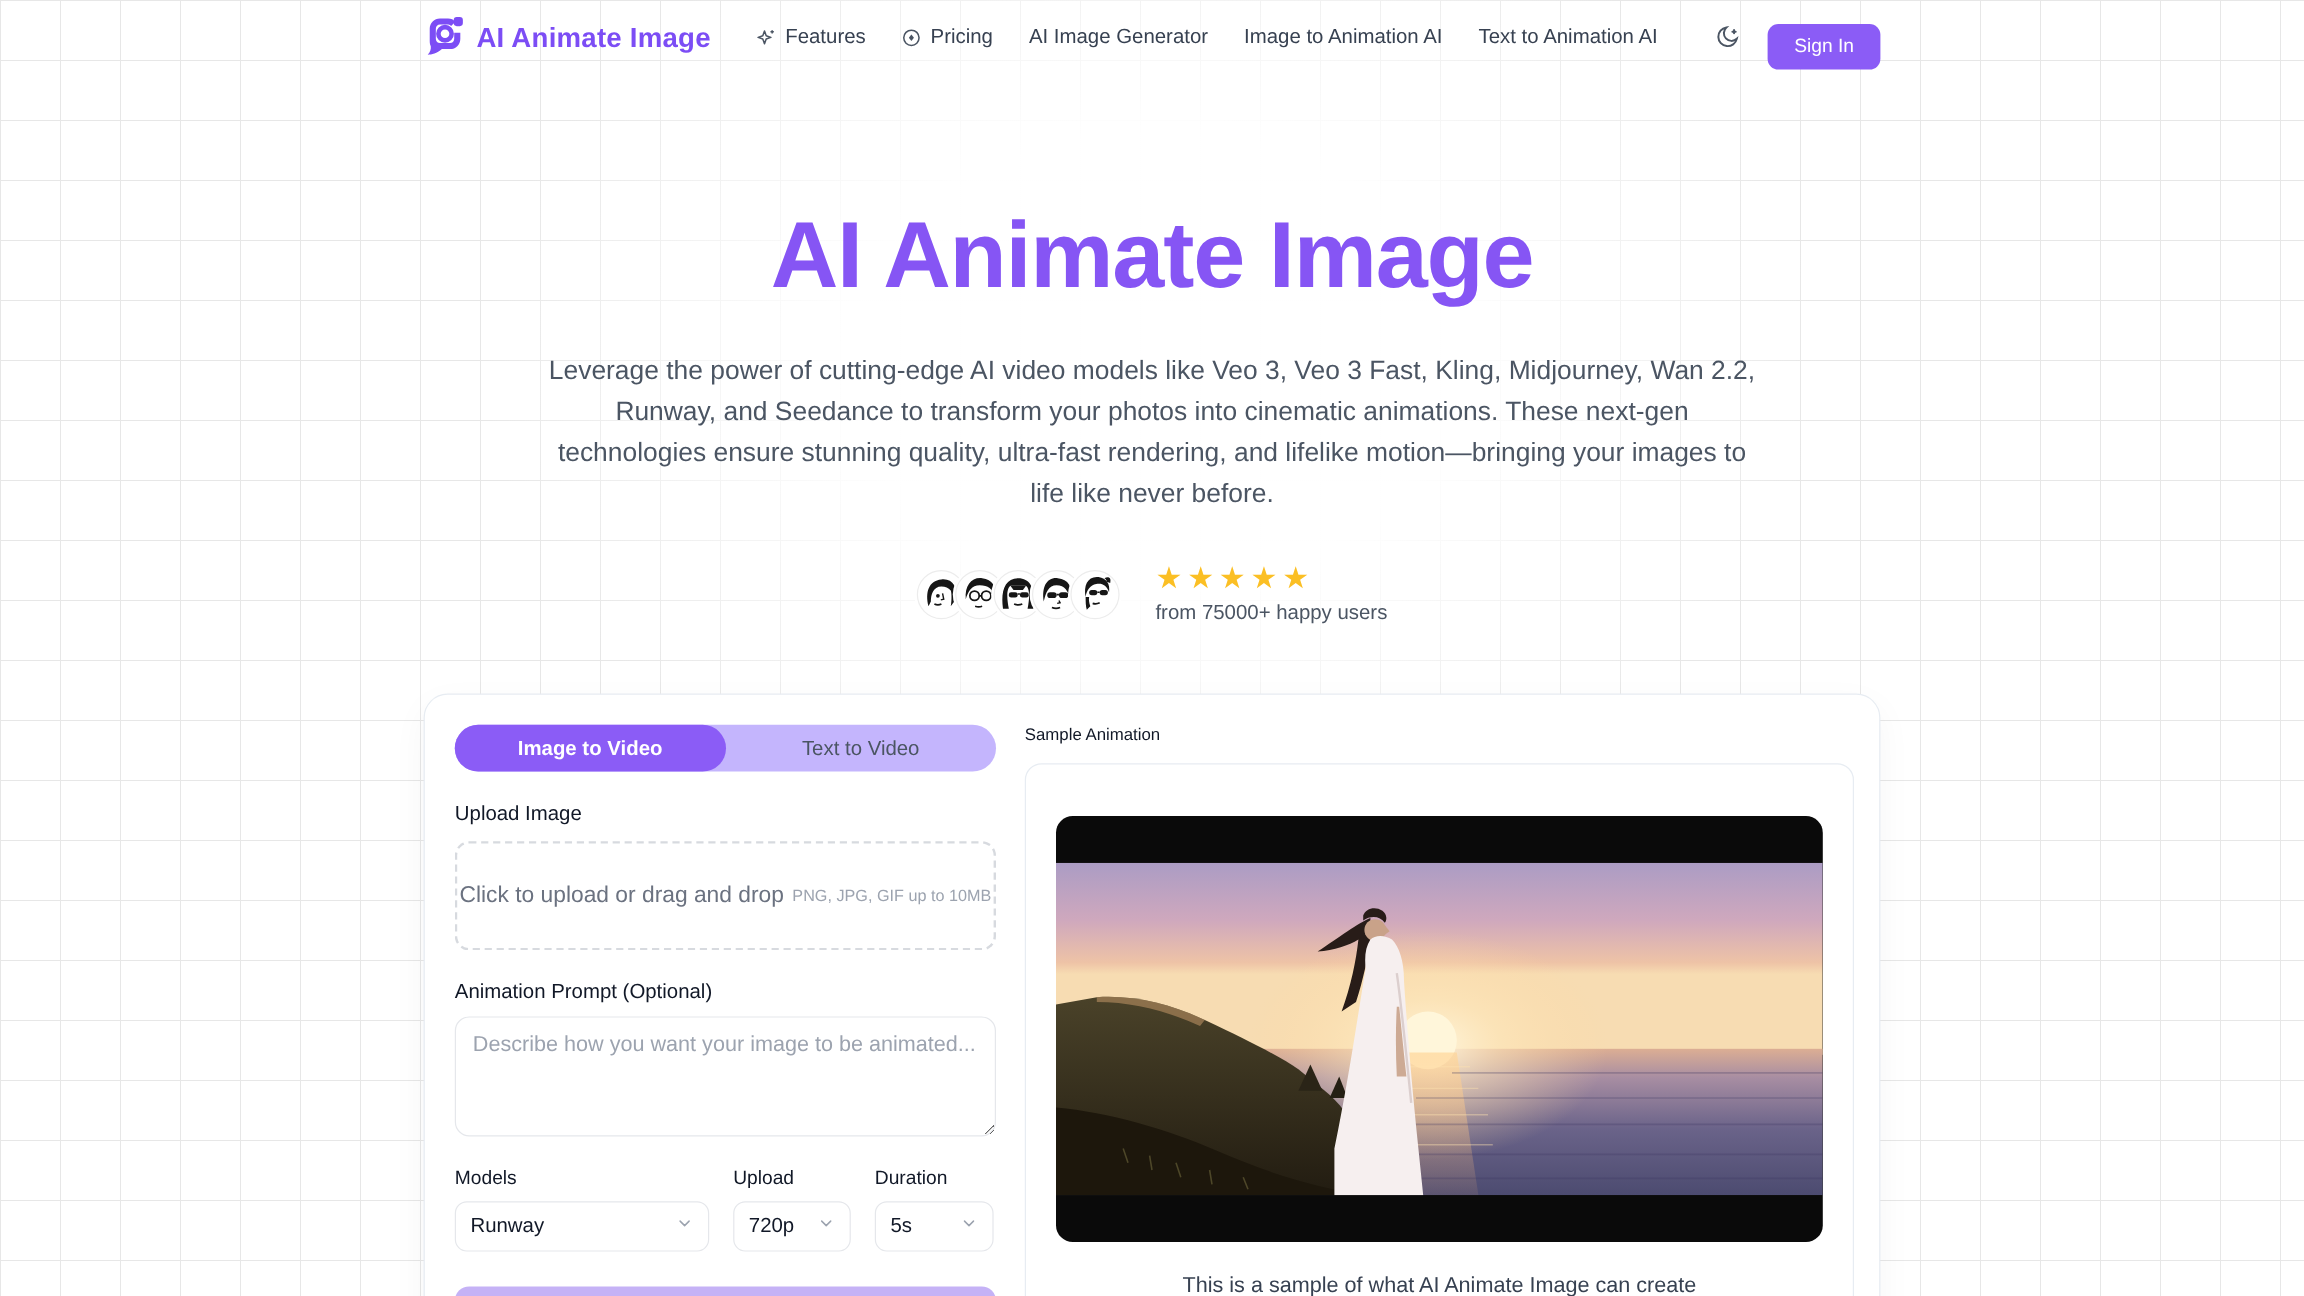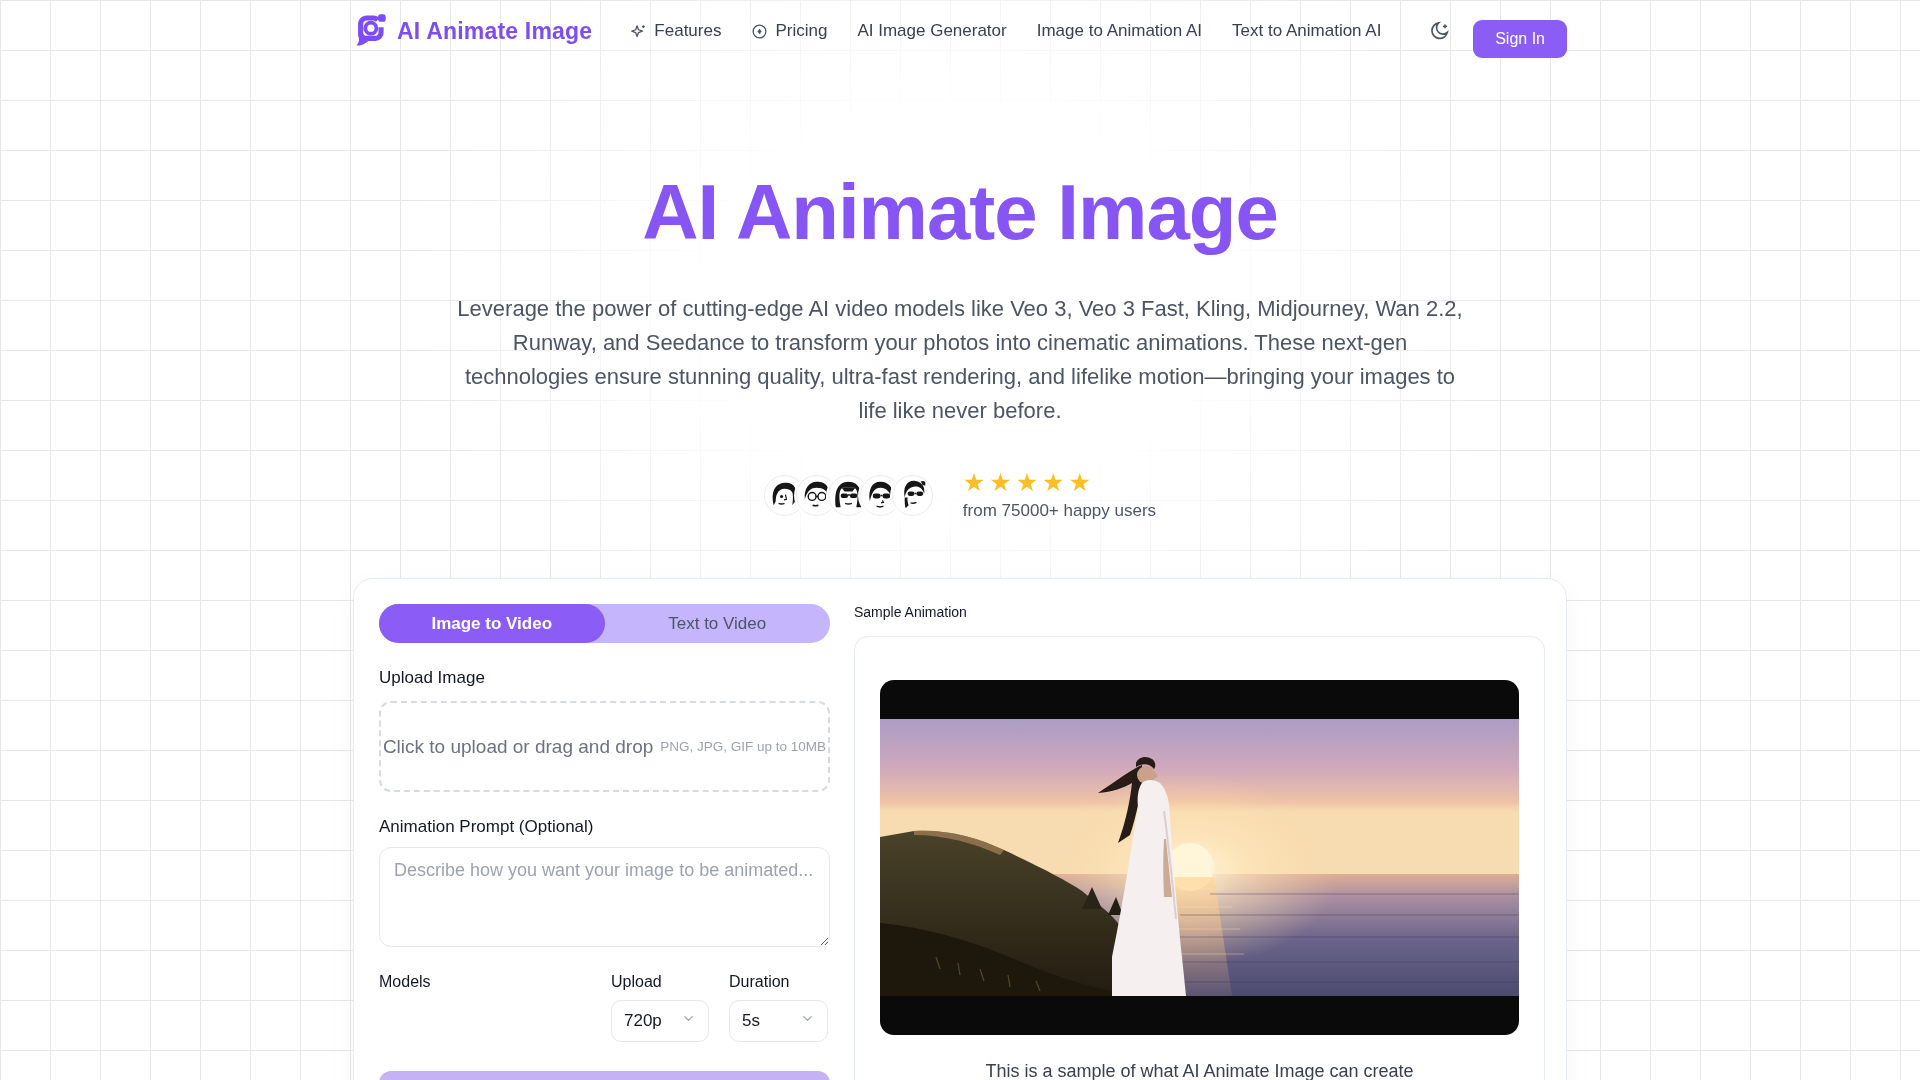--- a/index.html
+++ b/index.html
@@ -246,20 +246,28 @@
       <div class="dropzone-cta">Click to upload or drag and drop</div>
       <div class="dropzone-hint">PNG, JPG, GIF up to 10MB</div>
     </div>
 
     <div class="field-label">Animation Prompt (Optional)</div>
     <textarea class="prompt-area" placeholder="Describe how you want your image to be animated..." style=""></textarea>
 
     <div class="selects-row">
       <div class="select-group models">
         <div class="select-label">Models</div>
+        <div class="select-box">
+          <span>Runway</span>
+          <span>
+            <svg width="15" height="15" viewBox="0 0 24 24" fill="none" stroke="#9ca3af" stroke-width="2" stroke-linecap="round" stroke-linejoin="round">
+                <polyline points="6 9 12 15 18 9"></polyline>
+              </svg>
+          </span>
+        </div>
       </div>
       <div class="select-group quality">
         <div class="select-label">Upload</div>
         <div class="select-box">
           <span>720p</span>
           <span>
             <svg width="15" height="15" viewBox="0 0 24 24" fill="none" stroke="#9ca3af" stroke-width="2" stroke-linecap="round" stroke-linejoin="round">
                 <polyline points="6 9 12 15 18 9"></polyline>
               </svg>
           </span>

